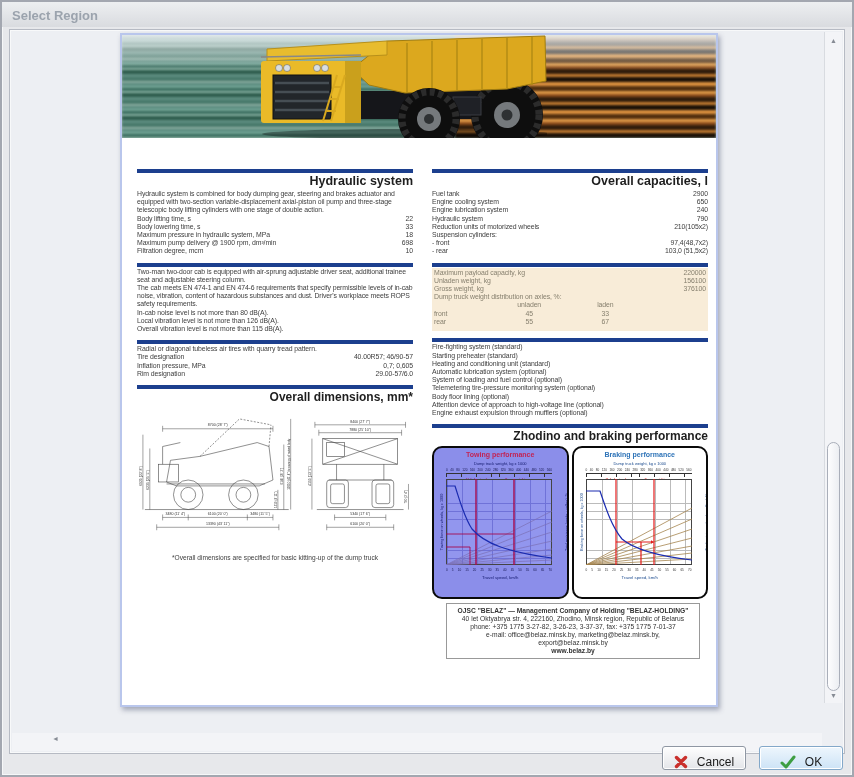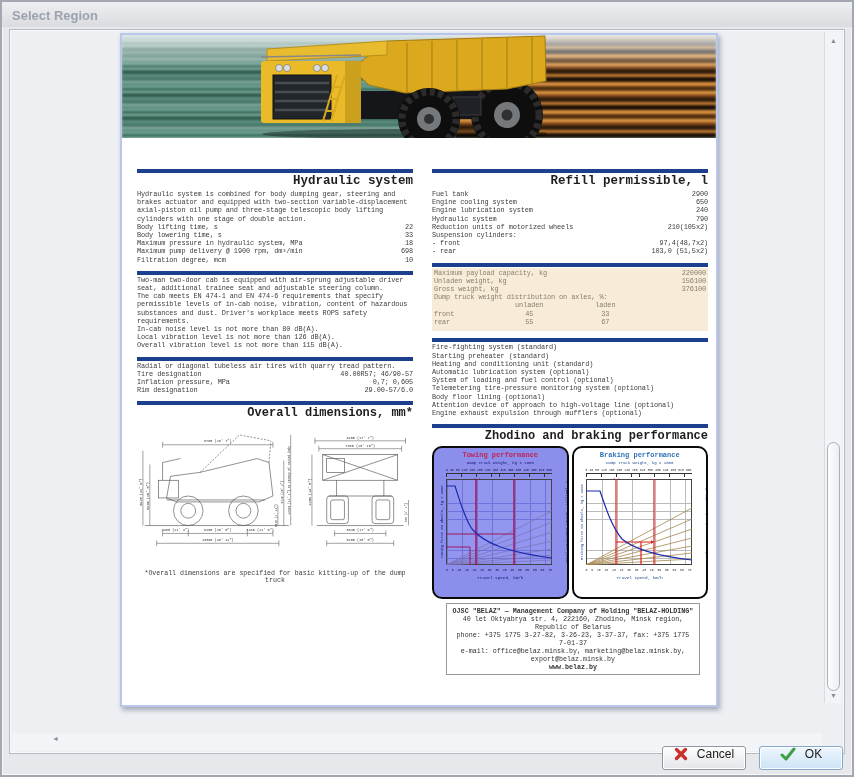--- a/index.html
+++ b/index.html
@@ -13,21 +13,21 @@
   .page { position:absolute; left:110px; top:3px; width:598px; height:674px; box-sizing:border-box;
           background:#fff; border:2px solid #b9c6ec; box-shadow:2px 3px 5px rgba(70,80,110,.45); overflow:hidden; }
   .hero { position:relative; height:103px; overflow:hidden; background:#9db3ab; }
   .hero-left  { position:absolute; left:0; top:0; bottom:0; width:56%; filter:blur(1.1px);
     background:repeating-linear-gradient(180deg,#8fb0a4 0 2px,#54857a 2px 4px,#6fa092 4px 7px,#3c6f60 7px 10px,#87b0a2 10px 12px,#2f5d4e 12px 16px,#5d8d80 16px 19px,#48796b 19px 23px); }
   .hero-right { position:absolute; right:0; top:0; bottom:0; width:44%; filter:blur(.8px);
     background:repeating-linear-gradient(180deg,#e09a48 0 3px,#8a4c1c 3px 6px,#311d0c 6px 11px,#c27b31 11px 14px,#1d1208 14px 19px,#d98f3e 19px 23px,#53300f 23px 28px); }
   .hero-fade { position:absolute; inset:0; background:linear-gradient(180deg,rgba(231,237,239,.9),rgba(231,237,239,0) 34%); }
   .hero-truck { position:absolute; left:135px; top:0; }
   .doc-cols { position:absolute; left:0; right:0; top:103px; bottom:0; }
-  .col { position:absolute; top:0; padding-top:31px; box-sizing:border-box;font-family:Liberation Mono, monospace; }
+  .col { position:absolute; top:0; padding-top:31px; box-sizing:border-box; }
   .col-left  { left:15px;  width:276px; }
   .col-right { left:310px; width:276px; }
   .sec { margin-bottom:7px; }
   .bar { height:4px; background:#1c3f8e; margin-bottom:1px; }
   .sec-title { margin:1px 0 2px; font-size:12.5px; font-weight:bold; color:#1e1e1e; text-align:right; }
   .sec-title.big { font-size:12px; }
   .body, .row, .line { font-size:6.9px; line-height:8.2px; color:#3d3d3d; letter-spacing:-.1px; margin:0; }
   .row { display:flex; justify-content:space-between; }
   .row .v { text-align:right; white-space:nowrap; }
   
@@ -82,21 +82,21 @@
   .vscroll { position:absolute; top:2px; right:2px; width:17px; bottom:50px;
              background:#f3f4f7; border-left:1px solid #d8dbe0; }
   .vs-arrow { position:absolute; left:0; right:0; height:14px; text-align:center; font-size:7px; color:#868b94; line-height:14px; }
   .vs-up { top:2px; } .vs-down { bottom:0; }
   .vs-thumb { position:absolute; left:2px; right:2px; top:410px; height:247px;
               border:1px solid #a9aeb9; border-radius:8px; background:linear-gradient(90deg,#fdfdfe,#eceef2); }
   .hscroll { position:absolute; left:2px; right:22px; bottom:2px; height:18px; background:#f3f4f7; }
   .hs-arrow { position:absolute; left:40px; top:2px; font-size:7px; color:#868b94; }
   
   .bottombar { position:absolute; right:9px; bottom:5px; display:flex; gap:13px; }
-  .btn { width:84px; height:24px; box-sizing:border-box; display:flex; align-items:flex-start; justify-content:center; gap:9px;
+  .btn { width:84px; height:24px; box-sizing:border-box; display:flex; align-items:flex-end; justify-content:center; gap:9px;
          font-size:12px; color:#1a1a1a; border:1px solid #8f97a3; border-radius:3px;
          background:linear-gradient(#fefefe,#e3e5e9); box-shadow:inset 0 0 0 1px #fff; cursor:default; }
   .btn.ok { background:linear-gradient(#eef6fd,#cde3f6); border-color:#83a8c9; }
   .tech { stroke:#444; stroke-width:.6; fill:none; }
   .dline { stroke:#444; stroke-width:.5; fill:none; }
 </style>
 </head>
 <body>
 
 <div class="dialog">
@@ -309,21 +309,21 @@
               </svg>
             </div>
             <div class="footnote">*Overall dimensions are specified for basic kitting-up of the dump truck</div>
           </section>
         </div>
 
         <div class="col col-right">
 
           <section class="sec">
             <div class="bar"></div>
-            <h2 class="sec-title">Refill permissible, l</h2>
+            <h2 class="sec-title">Overall capacities, l</h2>
             <div>
                 <div class="row">
                   <span class="k">Fuel tank</span>
                   <span class="v">2900</span>
                 </div>
                 <div class="row">
                   <span class="k">Engine cooling system</span>
                   <span class="v">650</span>
                 </div>
                 <div class="row">

